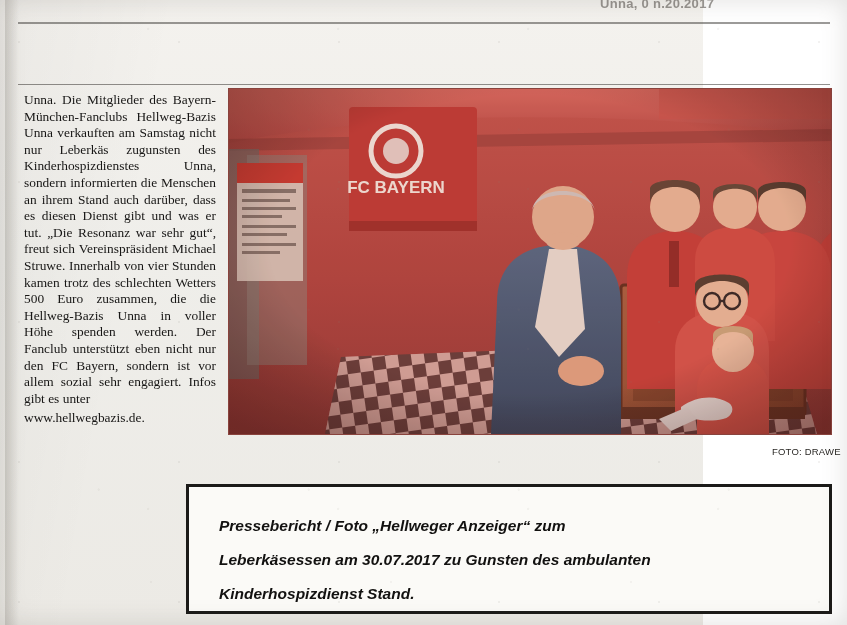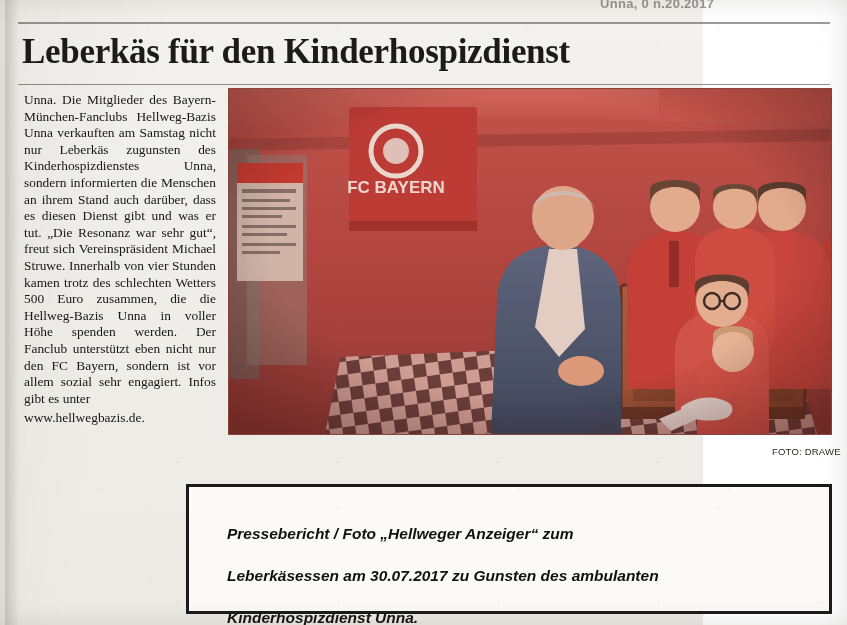--- a/index.html
+++ b/index.html
@@ -157,21 +157,21 @@
     left: 26px;
     top: 20px;
     width: 590px;
     font-family: "Liberation Sans", sans-serif;
     font-style: italic;
     font-weight: bold;
     font-size: 15.5px;
     line-height: 30px;
     color: #121110;
   }
-  #note-inner p { margin: 12px; }
+  #note-inner p { margin: 4px; }
 
   
   #speckle {
     position: absolute;
     left: 0; top: 0; width: 847px; height: 625px;
     pointer-events: none;
     opacity: 0.22;
     background-image:
       radial-gradient(circle at 12% 30%, rgba(130,125,115,0.45) 0 1px, transparent 1.4px),
       radial-gradient(circle at 47% 72%, rgba(130,125,115,0.35) 0 1px, transparent 1.4px),
@@ -190,21 +190,20 @@
 <body>
 
 <div id="page">
 
   <div id="fold"></div>
 
   <div id="top-crop">Unna, 0 n.20.2017</div>
 
   <div class="rule" id="rule-top"></div>
 
-  <div id="headline">Leberkäs für den Kinderhospizdienst</div>
 
   <div class="rule" id="rule-under-head"></div>
 
   <div id="article-col">
     <p><span class="lead">Unna.</span> <span>Die Mitglieder des Bayern-München-Fanclubs Hellweg-Bazis Unna verkauften am Samstag nicht nur Leberkäs zugunsten des Kinderhospizdienstes Unna, sondern informierten die Menschen an ihrem Stand auch darüber, dass es diesen Dienst gibt und was er tut. „Die Resonanz war sehr gut“, freut sich Vereinspräsident Michael Struwe. Innerhalb von vier Stunden kamen trotz des schlechten Wetters 500 Euro zusammen, die die Hellweg-Bazis Unna in voller Höhe spenden werden. Der Fanclub unterstützt eben nicht nur den FC Bayern, sondern ist vor allem sozial sehr engagiert. Infos gibt es unter</span></p>
     <span id="weblink">www.hellwegbazis.de.</span>
   </div>
 
   <div id="photo-wrap">
     <svg id="photo-svg" width="602" height="345" viewBox="0 0 602 345" xmlns="http://www.w3.org/2000/svg">
@@ -335,19 +334,19 @@
       <rect x="0" y="0" width="602" height="345" fill="#c0483f" opacity="0.13"></rect>
     </svg>
   </div>
 
   <div id="photo-credit">FOTO: DRAWE</div>
 
   <div id="note-box">
     <div id="note-inner">
       <p>Pressebericht / Foto „Hellweger Anzeiger“ zum</p>
       <p>Leberkäsessen am 30.07.2017 zu Gunsten des ambulanten</p>
-      <p>Kinderhospizdienst Unna.</p>
+      <p>Kinderhospizdienst Stand.</p>
     </div>
   </div>
 
   <div id="speckle"></div>
   <div id="edge-shadow"></div>
 </div>
 
 </body></html>

